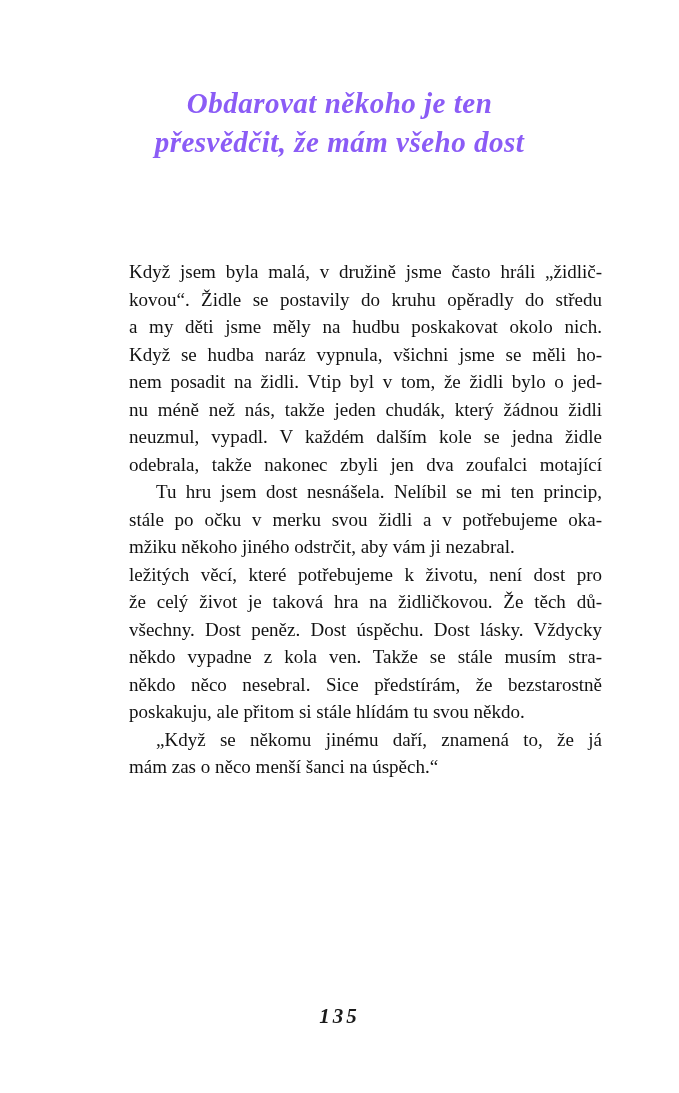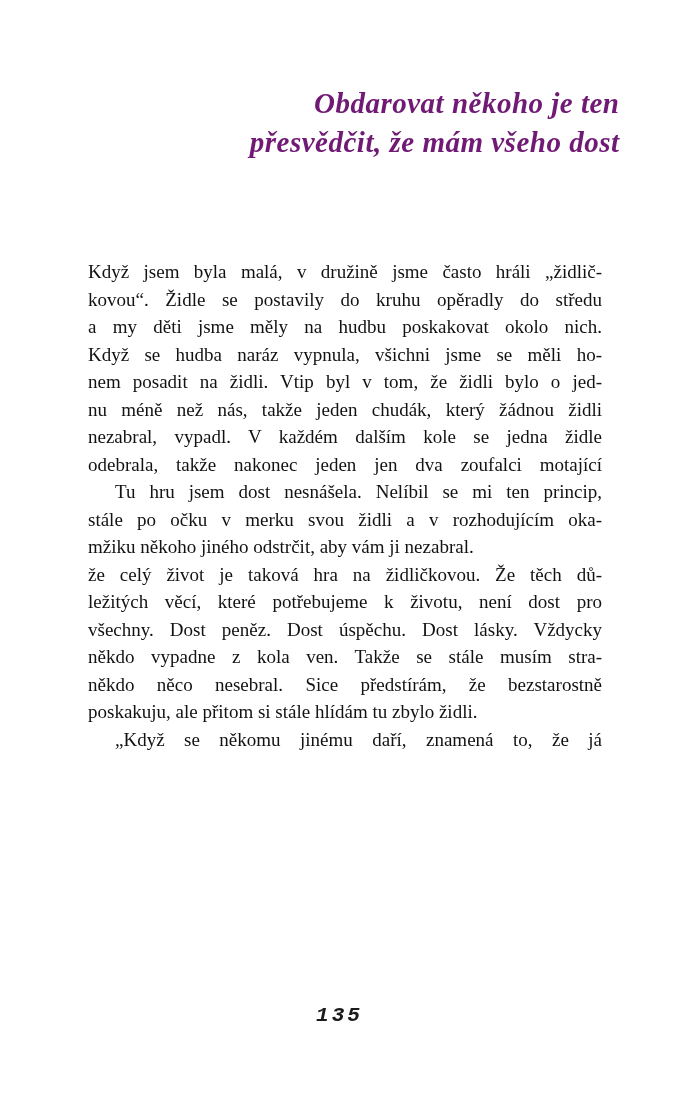--- a/index.html
+++ b/index.html
@@ -11,52 +11,53 @@
     width: 679px;
     height: 1093px;
     overflow: hidden;
     color: #141414;
     font-family: "Liberation Serif", "DejaVu Serif", serif;
     position: relative;
   }
   .chapter-title {
     margin: 84px auto 8px auto;
     width: 560px;
-    text-align: right;
+    text-align: center;
     font-family: cursive;           
     font-style: italic;
     font-weight: 700;
     font-size: 29px;
     line-height: 39px;
     letter-spacing: 0.5px;
-    color: #701a75;
+    color: #8b5cf6;
   }
   .title-line { display: block; }
   .body-text {
     margin: 96px 0 0 88px;
     width: 514px;
     font-size: 19px;
     line-height: 27.5px;
     color: #121212;
   }
   .paragraph { margin: 0; }
   .line {
     text-align: justify;
     text-align-last: justify;
     white-space: normal;
+    margin-left: 41px;
   }
   .line.last { text-align-last: left; }
   .line.indent { text-indent: 27px; }
   .page-number {
     position: absolute;
     left: 0;
     top: 1004px;
     width: 679px;
     text-align: center;
-    font-family: Liberation Mono, monospace;           
+    font-family: Liberation Serif, serif;           
     font-style: italic;
     font-weight: 700;
     font-size: 21px;
     letter-spacing: 3px;
     color: #1b1b1b;
   }
 </style>
 </head>
 <body>
 
@@ -66,34 +67,35 @@
 </h1>
 
 <div class="body-text">
     <div class="paragraph">
       <div class="line">Když jsem byla malá, v družině jsme často hráli „židlič-</div>
       <div class="line">kovou“. Židle se postavily do kruhu opěradly do středu</div>
       <div class="line">a my děti jsme měly na hudbu poskakovat okolo nich.</div>
       <div class="line">Když se hudba naráz vypnula, všichni jsme se měli ho-</div>
       <div class="line">nem posadit na židli. Vtip byl v tom, že židli bylo o jed-</div>
       <div class="line">nu méně než nás, takže jeden chudák, který žádnou židli</div>
-      <div class="line">nezabral, vypadl. V každém dalším kole se jedna židle</div>
-      <div class="line">odebrala, takže nakonec jeden jen dva zoufalci motající</div>
+      <div class="line">neuzmul, vypadl. V každém dalším kole se jedna židle</div>
+      <div class="line">odebrala, takže nakonec zbyli jen dva zoufalci motající</div>
     </div>
     <div class="paragraph">
       <div class="line indent">Tu hru jsem dost nesnášela. Nelíbil se mi ten princip,</div>
-      <div class="line">stále po očku v merku svou židli a v rozhodujícím oka-</div>
+      <div class="line">stále po očku v merku svou židli a v potřebujeme oka-</div>
       <div class="line last">mžiku někoho jiného odstrčit, aby vám ji nezabral.</div>
     </div>
     <div class="paragraph">
+      <div class="line">ležitých věcí, které potřebujeme k životu, není dost pro</div>
       <div class="line">že celý život je taková hra na židličkovou. Že těch dů-</div>
-      <div class="line">ležitých věcí, které potřebujeme k životu, není dost pro</div>
       <div class="line">všechny. Dost peněz. Dost úspěchu. Dost lásky. Vždycky</div>
       <div class="line">někdo vypadne z kola ven. Takže se stále musím stra-</div>
       <div class="line">někdo něco nesebral. Sice předstírám, že bezstarostně</div>
-      <div class="line last">poskakuju, ale přitom si stále hlídám tu zbylo židli.</div>
+      <div class="line last">poskakuju, ale přitom si stále hlídám tu svou někdo.</div>
     </div>
     <div class="paragraph">
       <div class="line indent">„Když se někomu jinému daří, znamená to, že já</div>
+      <div class="line last">mám zas o něco menší šanci na úspěch.“</div>
     </div>
   </div>
 
 <div class="page-number">135</div>
 
 </body></html>

